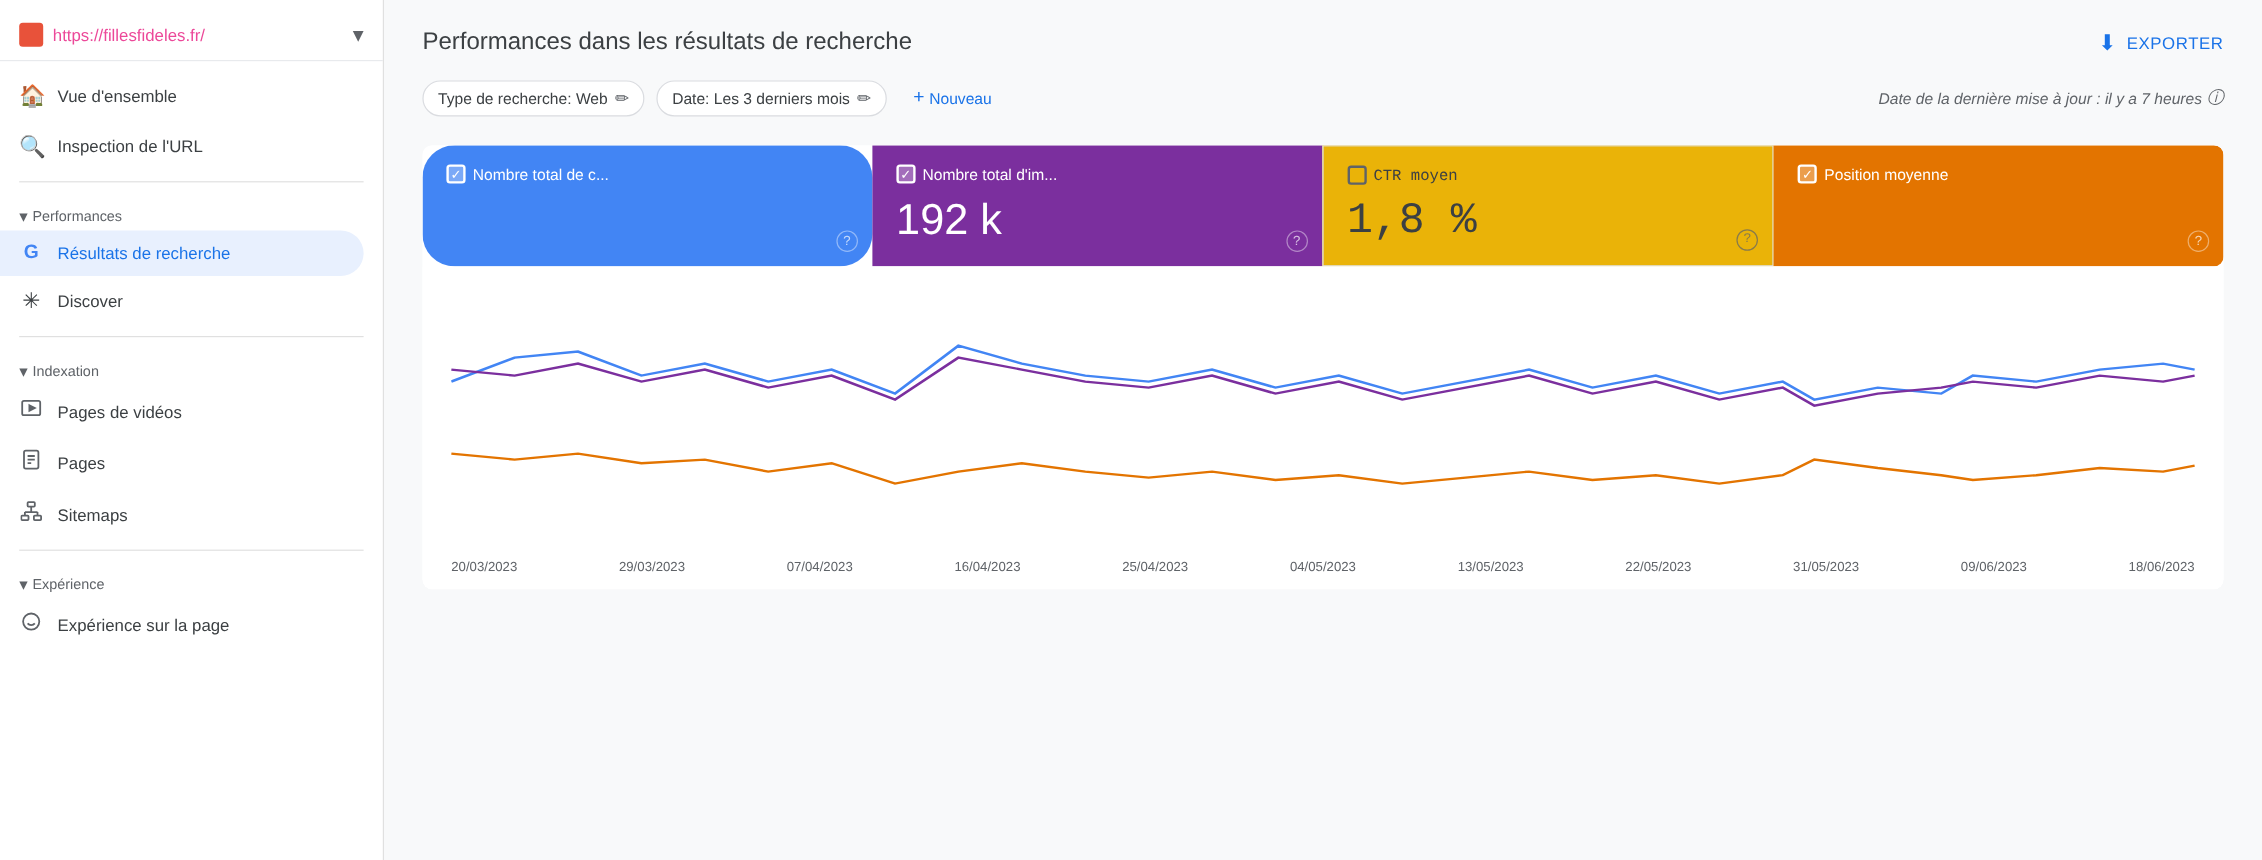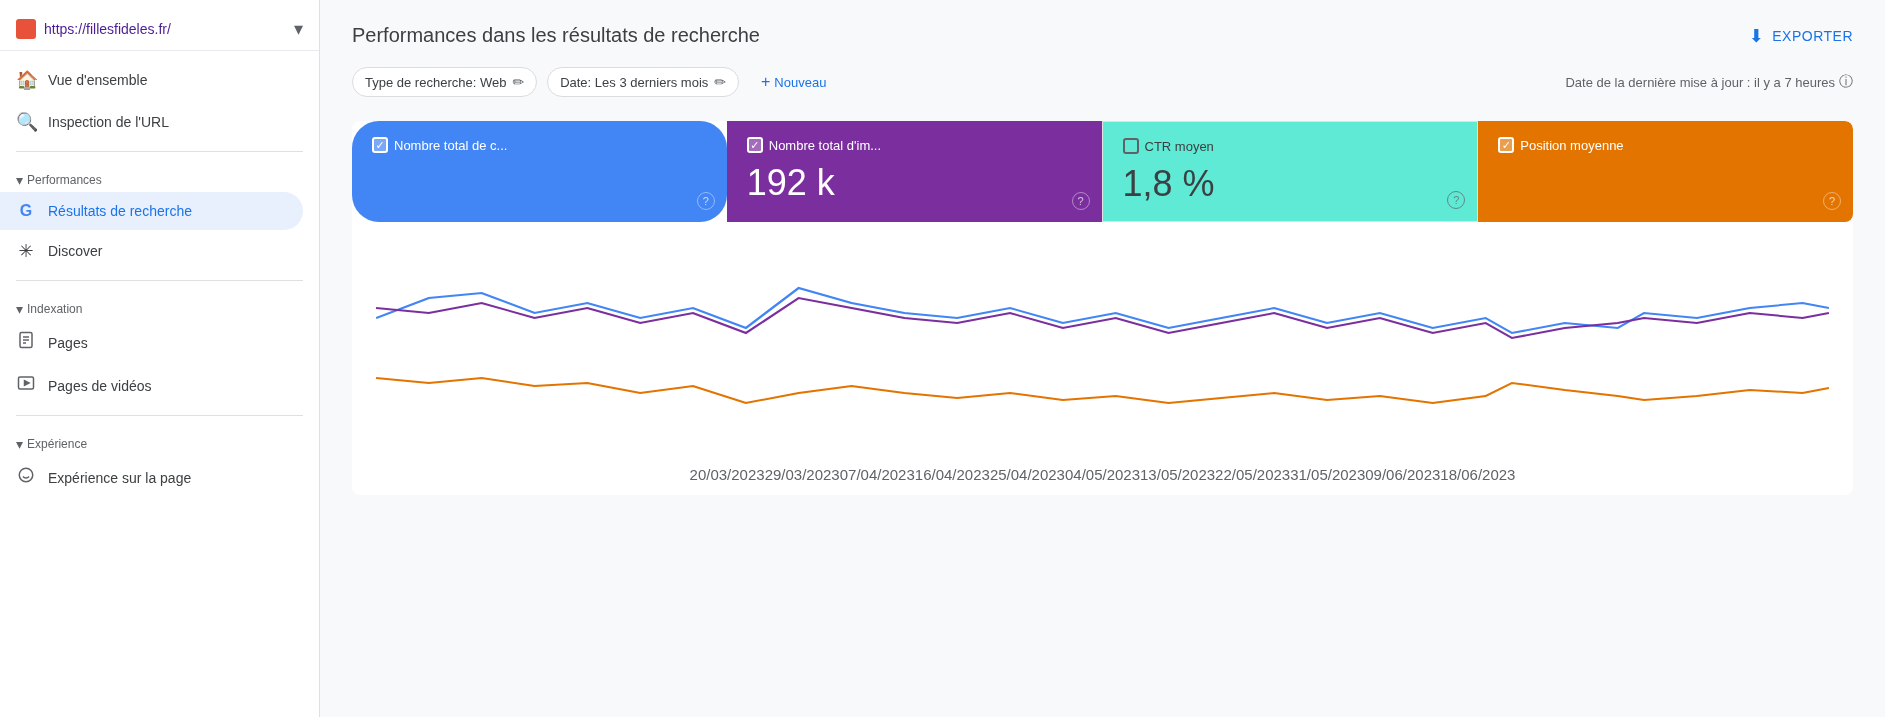--- a/index.html
+++ b/index.html
@@ -29,21 +29,21 @@
       width: 20px;
       height: 20px;
       background: #e8523a;
       border-radius: 3px;
       margin-right: 8px;
       flex-shrink: 0;
     }
 
     .url-text {
       font-size: 14px;
-      color: #4c1d95;
+      color: #ec4899;
       flex: 1;
     }
 
     .url-chevron {
       color: #5f6368;
       font-size: 18px;
       cursor: pointer;
     }
 
     .sidebar-nav-item {
@@ -167,41 +167,42 @@
       cursor: pointer;
     }
 
     .last-updated {
       font-size: 13px;
       color: #5f6368;
       margin-left: auto;
       display: flex;
       align-items: center;
       gap: 4px;
+      font-style: italic;
     }
 
     
     .metrics-row {
       display: flex;
       gap: 0;
       margin-bottom: 0;
       border-radius: 8px;
       overflow: hidden;
     }
 
     .metric-card {
       flex: 1;
       padding: 16px 20px;
       position: relative;
       min-height: 100px;
     }
 
     .metric-card.blue { background: #4285f4; color: #fff; border-radius: 27px; }
     .metric-card.purple { background: #7b2f9e; color: #fff; }
-    .metric-card.white { background: #5eead4; color: #3c4043; border: 1px solid #e0e0e0; }
+    .metric-card.white { background: #eab308; color: #3c4043; border: 1px solid #e0e0e0; font-family: Liberation Mono, monospace; }
     .metric-card.orange { background: #e37400; color: #fff; }
 
     .metric-card-header {
       display: flex;
       align-items: center;
       gap: 6px;
       margin-bottom: 8px;
       font-size: 13px;
     }
 
@@ -260,23 +261,23 @@
       position: relative;
     }
 
     .chart-svg {
       width: 100%;
       height: 220px;
     }
 
     .chart-x-labels {
       display: flex;
-      justify-content: center;
+      justify-content: space-between;
       padding: 4px 0;
-      font-size: 15px;
+      font-size: 11px;
       color: #5f6368;
     }
 
     .chart-card {
       background: #fff;
       border-radius: 8px;
       overflow: hidden;
     }
   </style>
 </head>
@@ -314,39 +315,53 @@
     <span>Discover</span>
   </div>
 
   <hr class="sidebar-divider">
 
   <div class="sidebar-section-title">
     <span class="chevron">▾</span>
     <span>Indexation</span>
   </div>
 
+  <div class="sidebar-nav-item">
+    <span class="sidebar-nav-icon">
+      <svg width="18" height="18" viewBox="0 0 24 24" fill="none" stroke="#5f6368" stroke-width="2">
+          <rect x="2" y="4" width="20" height="16" rx="2"></rect>
+          <polygon points="10,9 16,12 10,15" fill="#5f6368"></polygon>
+        </svg>
+    </span>
+    <span>Pages de vidéos</span>
+  </div>
   <div class="sidebar-nav-item">
     <span class="sidebar-nav-icon">
       <svg width="18" height="18" viewBox="0 0 24 24" fill="none" stroke="#5f6368" stroke-width="2">
           <rect x="4" y="2" width="16" height="20" rx="2"></rect>
           <line x1="8" y1="8" x2="16" y2="8"></line>
           <line x1="8" y1="12" x2="16" y2="12"></line>
           <line x1="8" y1="16" x2="12" y2="16"></line>
         </svg>
     </span>
     <span>Pages</span>
   </div>
   <div class="sidebar-nav-item">
     <span class="sidebar-nav-icon">
       <svg width="18" height="18" viewBox="0 0 24 24" fill="none" stroke="#5f6368" stroke-width="2">
-          <rect x="2" y="4" width="20" height="16" rx="2"></rect>
-          <polygon points="10,9 16,12 10,15" fill="#5f6368"></polygon>
+          <rect x="8" y="2" width="8" height="5" rx="1"></rect>
+          <rect x="1" y="17" width="8" height="5" rx="1"></rect>
+          <rect x="15" y="17" width="8" height="5" rx="1"></rect>
+          <line x1="12" y1="7" x2="12" y2="13"></line>
+          <line x1="5" y1="17" x2="5" y2="13"></line>
+          <line x1="19" y1="17" x2="19" y2="13"></line>
+          <line x1="5" y1="13" x2="19" y2="13"></line>
         </svg>
     </span>
-    <span>Pages de vidéos</span>
+    <span>Sitemaps</span>
   </div>
 
   <hr class="sidebar-divider">
 
   <div class="sidebar-section-title">
     <span class="chevron">▾</span>
     <span>Expérience</span>
   </div>
   <div class="sidebar-nav-item">
     <span class="sidebar-nav-icon">

